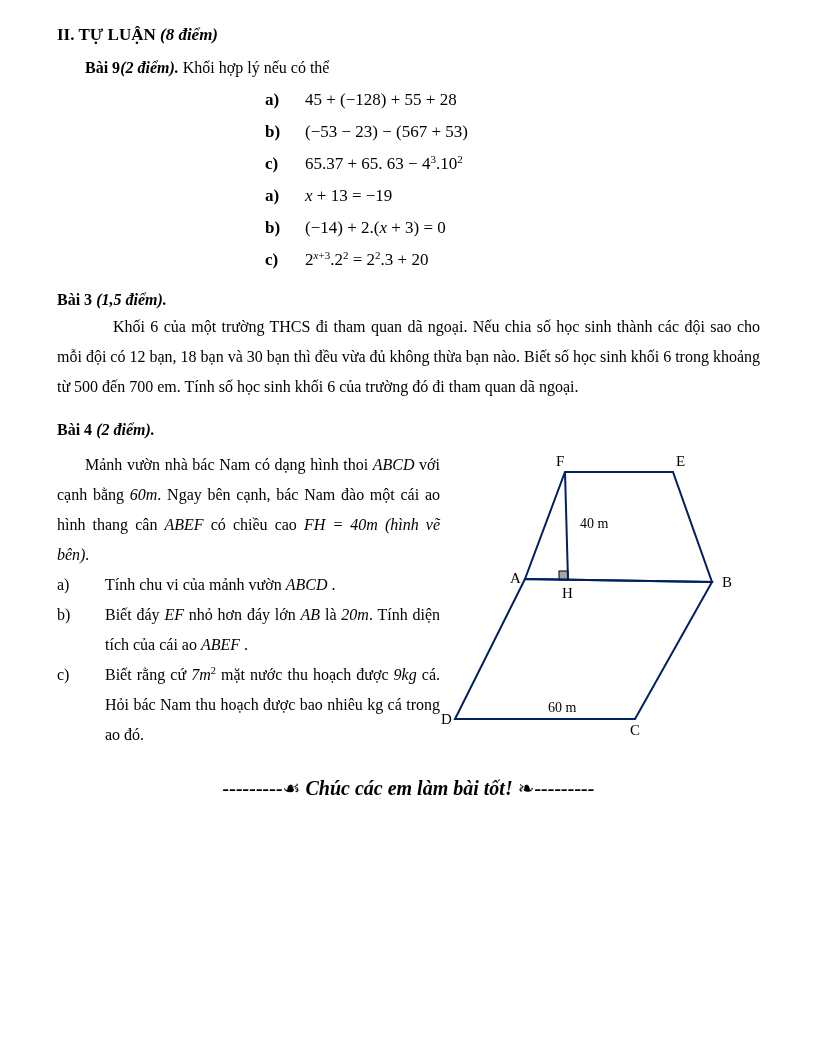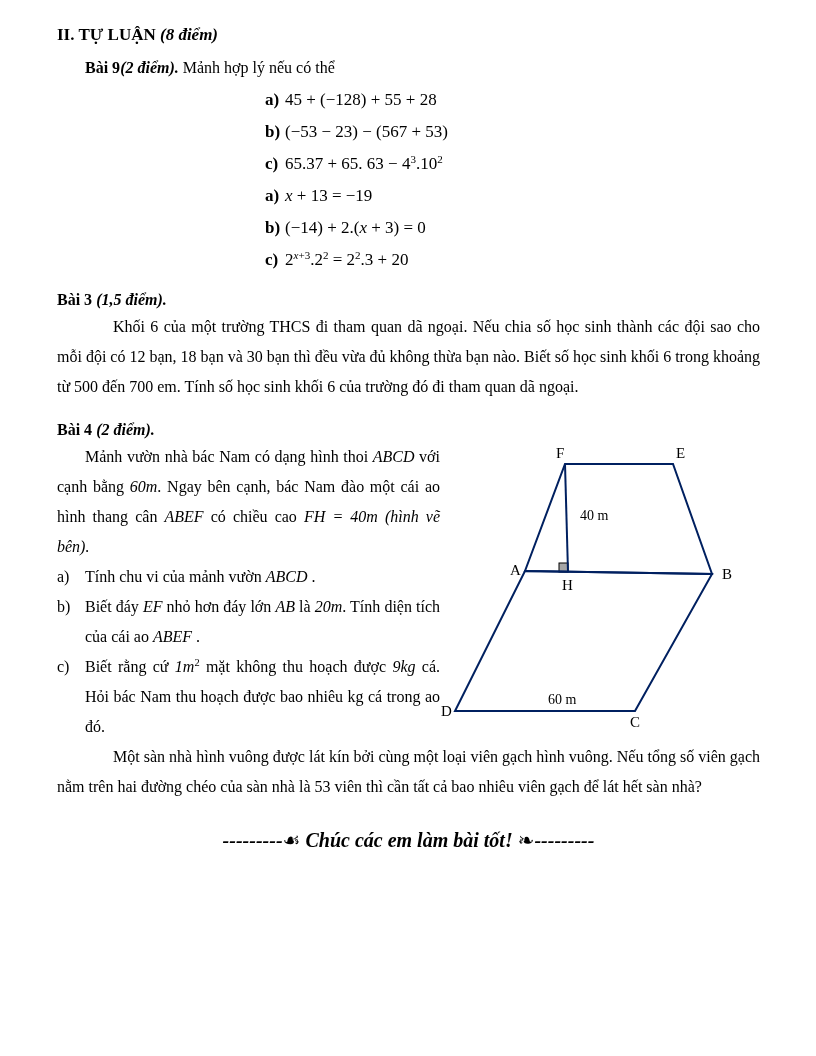--- a/index.html
+++ b/index.html
@@ -12,45 +12,45 @@
   }
   .st-i  { font-style:italic; }
   .st-b  { font-weight:bold; }
   .st-bi { font-weight:bold; font-style:italic; }
   sup { font-size:0.65em; line-height:0; vertical-align:baseline; position:relative; top:-0.55em; }
   .section-title { font-size:17px; line-height:22px; margin-bottom:10px; }
   .sub-head { line-height:24px; }
   .head-indent { margin-left:28px; margin-bottom:4px; }
   .f-row { margin-left:208px; height:32px; display:flex; align-items:center; font-size:17px; }
   .f-label { font-weight:bold; width:20px; }
-  .f-body { }
+  .f-body { margin-left:20px; }
   .mt-b2 { margin-top:34px; }
   .mt-b3 { margin-top:12px; }
   .para { line-height:30px; text-align:justify; }
   .ind56 { text-indent:56px; }
-  .ind28 { text-indent:28px; }
+  .ind28 { text-indent:28px;margin-top:8px; }
   .b4-head { margin-top:16px; }
   .b4-figure { float:right; width:320px; height:285px; margin:2px 0 0 0; }
   .b4-item { display:flex; line-height:30px; }
   .b4-item .marker { flex:0 0 28px; }
-  .b4-item .itext { flex:1; text-align:justify; }
+  .b4-item .itext { flex:1; text-align:justify;margin-left:20px; }
   .b5-head { clear:both; margin-top:6px; }
   .footer { margin-top:26px; text-align:center; font-size:20px;
             font-family:"Liberation Serif","DejaVu Serif","DejaVu Sans",serif; }
   svg text { font-family:"Liberation Serif","DejaVu Serif",serif; font-size:15px; fill:#000; }
   svg text.meas { font-size:14px; }
 </style>
 </head>
 <body>
 
 <div class="page">
 
   <div class="section-title"><span class="st-b">II. TỰ LUẬN </span><span class="st-bi">(8 điểm)</span></div>
 
-  <div class="sub-head head-indent"><span class="st-b">Bài 9</span><span class="st-bi">(2 điểm).</span><span> Mảnh hợp lý nếu có thể</span></div>
+  <div class="sub-head head-indent"><span class="st-b">Bài 9</span><span class="st-bi">(2 điểm).</span><span> Khối hợp lý nếu có thể</span></div>
   <div class="f-row">
     <span class="f-label">a)</span>
     <span class="f-body"><span>45 + (−128) + 55 + 28</span></span>
   </div>
   <div class="f-row">
     <span class="f-label">b)</span>
     <span class="f-body"><span>(−53 − 23) − (567 + 53)</span></span>
   </div>
   <div class="f-row">
     <span class="f-label">c)</span>
@@ -94,21 +94,20 @@
     <div class="b4-item">
       <span class="marker">a)</span>
       <span class="itext"><span>Tính chu vi của mảnh vườn </span><span class="st-i">ABCD</span><span> .</span></span>
     </div>
     <div class="b4-item">
       <span class="marker">b)</span>
       <span class="itext"><span>Biết đáy </span><span class="st-i">EF </span><span>nhỏ hơn đáy lớn </span><span class="st-i">AB</span><span> là </span><span class="st-i">20m</span><span>. Tính diện tích của cái ao </span><span class="st-i">ABEF</span><span> .</span></span>
     </div>
     <div class="b4-item">
       <span class="marker">c)</span>
-      <span class="itext"><span>Biết rằng cứ </span><span class="st-i">1m</span><sup>2</sup><span> mặt không thu hoạch được </span><span class="st-i">9kg</span><span> cá. Hỏi bác Nam thu hoạch được bao nhiêu kg cá trong ao đó.</span></span>
+      <span class="itext"><span>Biết rằng cứ </span><span class="st-i">7m</span><sup>2</sup><span> mặt nước thu hoạch được </span><span class="st-i">9kg</span><span> cá. Hỏi bác Nam thu hoạch được bao nhiêu kg cá trong ao đó.</span></span>
     </div>
   </div>
 
-  <div class="para ind56"><span>Một sàn nhà hình vuông được lát kín bởi cùng một loại viên gạch hình vuông. Nếu tổng số viên gạch nằm trên hai đường chéo của sàn nhà là 53 viên thì cần tất cả bao nhiêu viên gạch để lát hết sàn nhà?</span></div>
 
   <div class="footer"><span class="st-bi">---------☙ </span><span class="st-bi">Chúc các em làm bài tốt!</span><span class="st-bi"> ❧---------</span></div>
 
 </div>
 
 </body></html>

